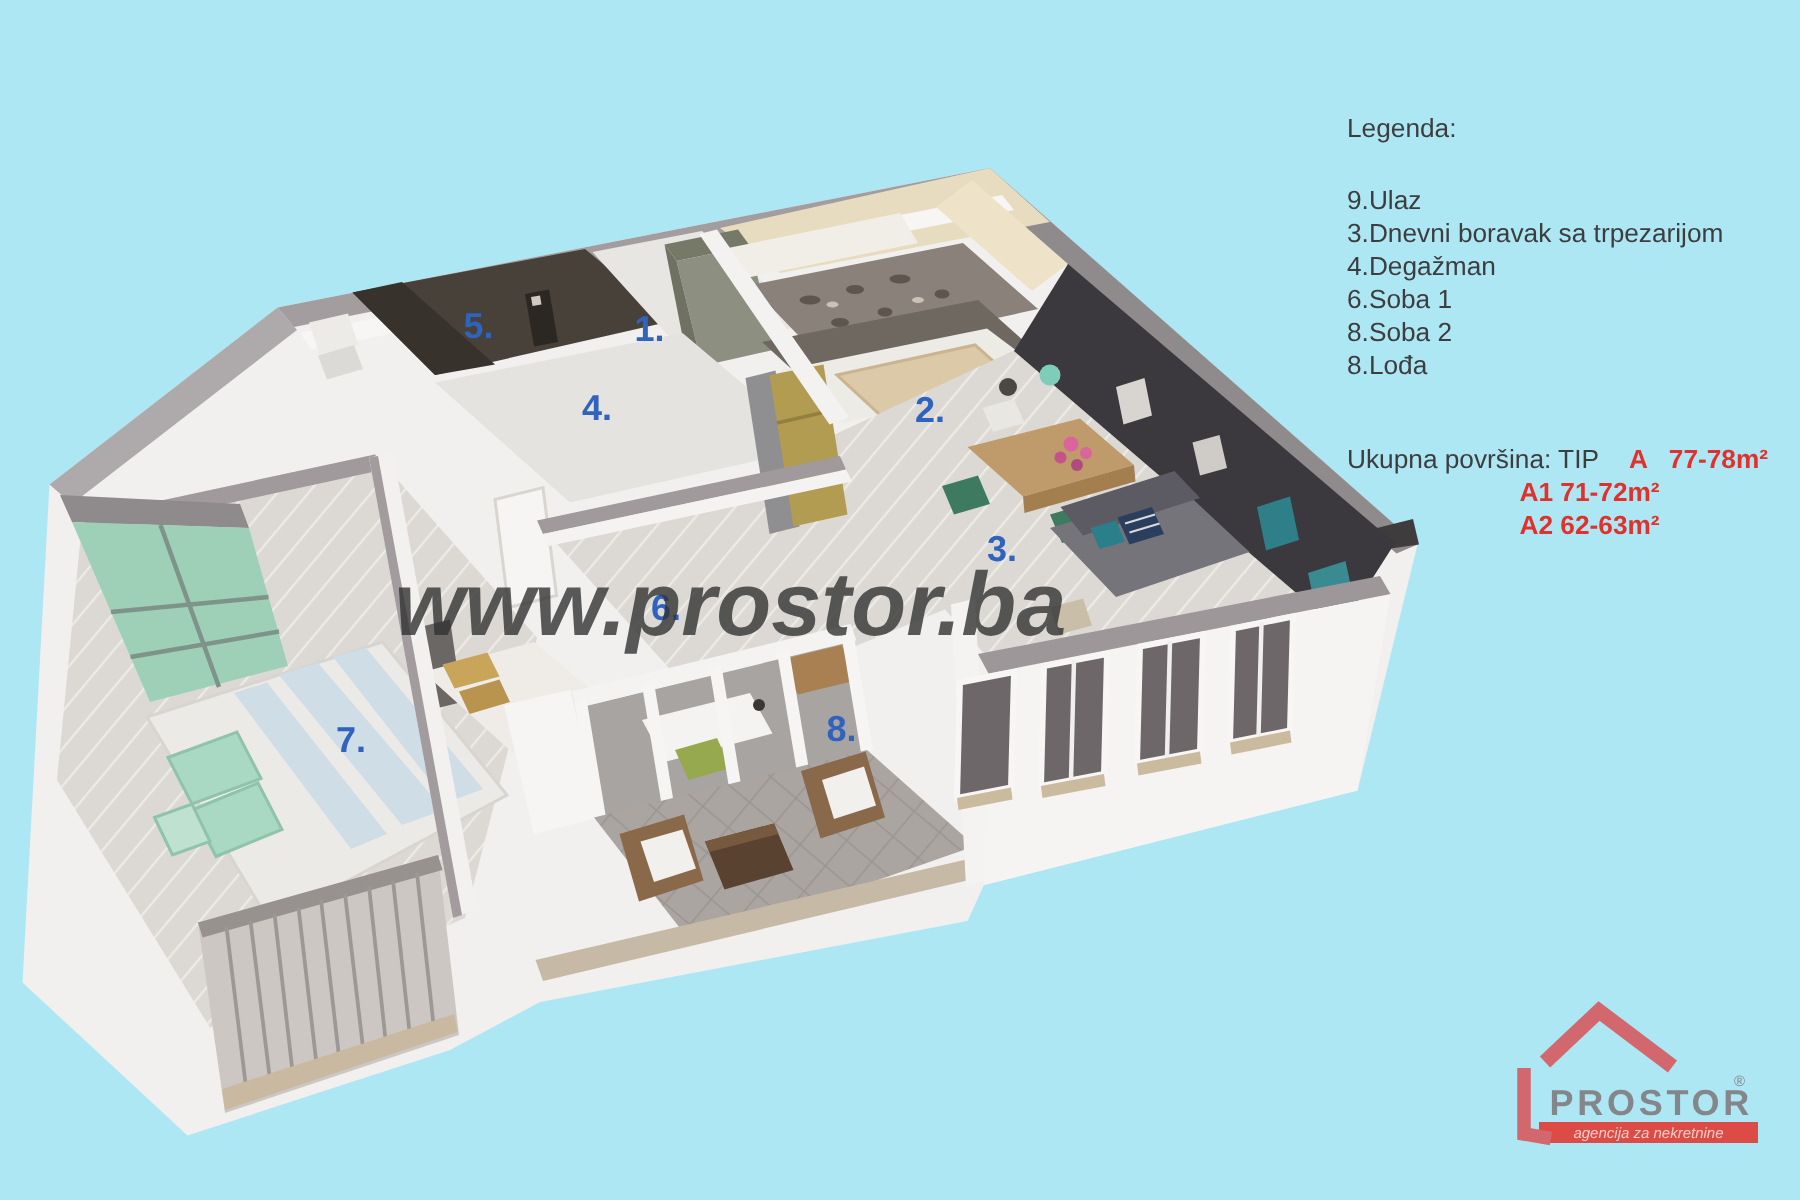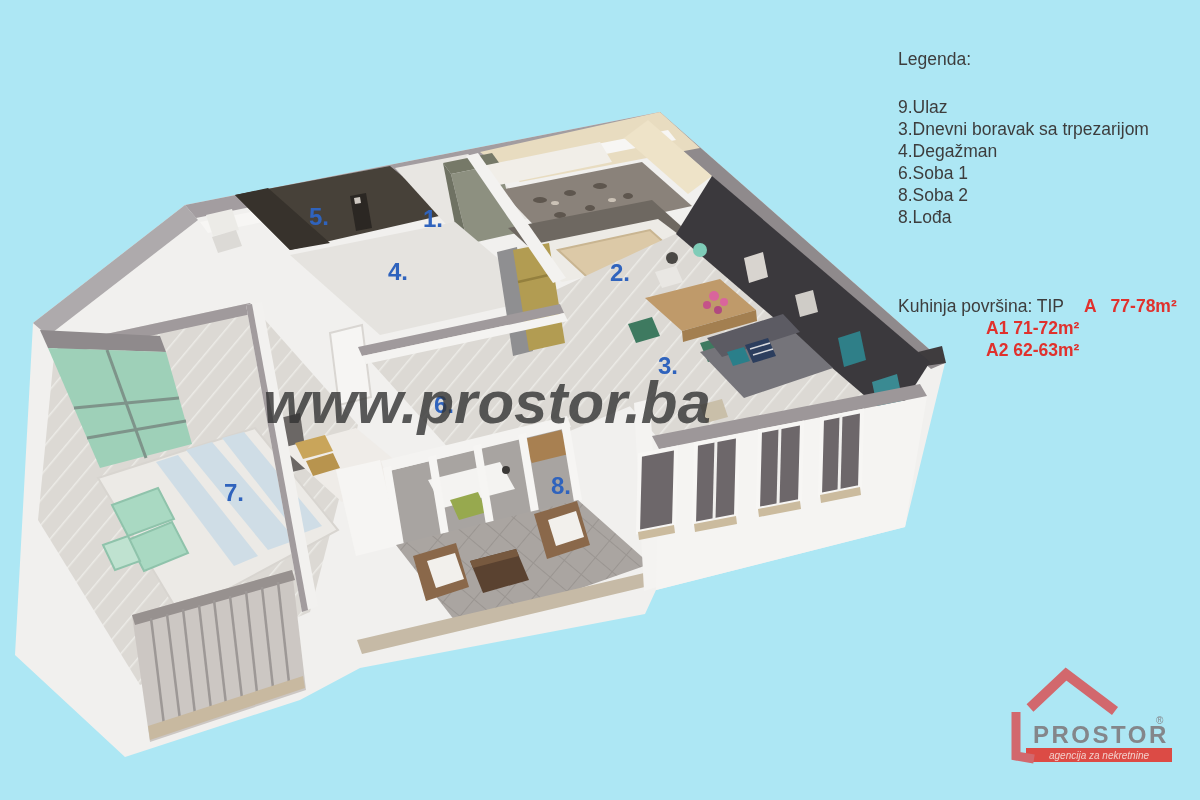--- a/index.html
+++ b/index.html
@@ -2,25 +2,25 @@
 <html><head>
 <meta charset="utf-8">
 <style>
   html,body{margin:0;padding:0;}
   #stage{position:relative;width:1200px;height:800px;background:#ade7f4;overflow:hidden;
          font-family:"Liberation Sans",sans-serif;}
   #plan-svg{position:absolute;left:0;top:0;}
   .watermark{position:absolute;left:263px;top:368px;font-size:60px;font-weight:bold;
              color:rgba(50,50,50,0.8);letter-spacing:0;white-space:nowrap;font-style:italic;}
   .legend{position:absolute;left:898px;top:48px;color:#3d3d3d;font-size:17.5px;line-height:22px;}
-  .legend-title{margin-bottom:26px;}
+  .legend-title{margin-bottom:26px;margin-top:26px;}
   .area{position:absolute;left:898px;top:295px;color:#3d3d3d;font-size:17.5px;line-height:22px;}
   .area-first{white-space:pre;}
   .red{color:#e0312d;font-weight:bold;}
-  .indent{margin-left:88px;}
+  .indent{margin-left:115px;}
   .logo{position:absolute;left:1003px;top:662px;width:185px;height:112px;}
 </style>
 </head>
 <body>
 
 <div id="stage">
 
   <svg id="plan-svg" width="1200" height="800" viewBox="0 0 1200 800">
     <defs>
       <pattern id="planks" width="16" height="16" patternUnits="userSpaceOnUse" patternTransform="rotate(40)">
@@ -251,21 +251,21 @@
     <div class="legend-title">Legenda:</div>
     <div>9.Ulaz</div>
     <div>3.Dnevni boravak sa trpezarijom</div>
     <div>4.Degažman</div>
     <div>6.Soba 1</div>
     <div>8.Soba 2</div>
     <div>8.Lođa</div>
   </div>
 
   <div class="area">
-    <div class="area-first"><span>Kuhinja površina: TIP</span><span class="red" style="margin-left:20px;">A   77-78m²</span></div>
+    <div class="area-first"><span>Ukupna površina: TIP</span><span class="red" style="margin-left:20px;">A   77-78m²</span></div>
     <div class="red indent">A1 71-72m²</div>
     <div class="red indent">A2 62-63m²</div>
   </div>
 
   <div class="logo">
     <svg width="185" height="112" viewBox="0 0 185 112">
       <rect x="23" y="86" width="146" height="14" fill="#dc4b45"></rect>
       <text x="96" y="96.5" font-size="10" font-style="italic" fill="#f3cfcb" text-anchor="middle" font-family="Liberation Sans, sans-serif">agencija za nekretnine</text>
       <polyline points="112,49 63,12 27,46" stroke="#d2686d" stroke-width="10" fill="none"></polyline>
       <polyline points="13,50 13,94 31,97" stroke="#d2686d" stroke-width="9" fill="none"></polyline>

